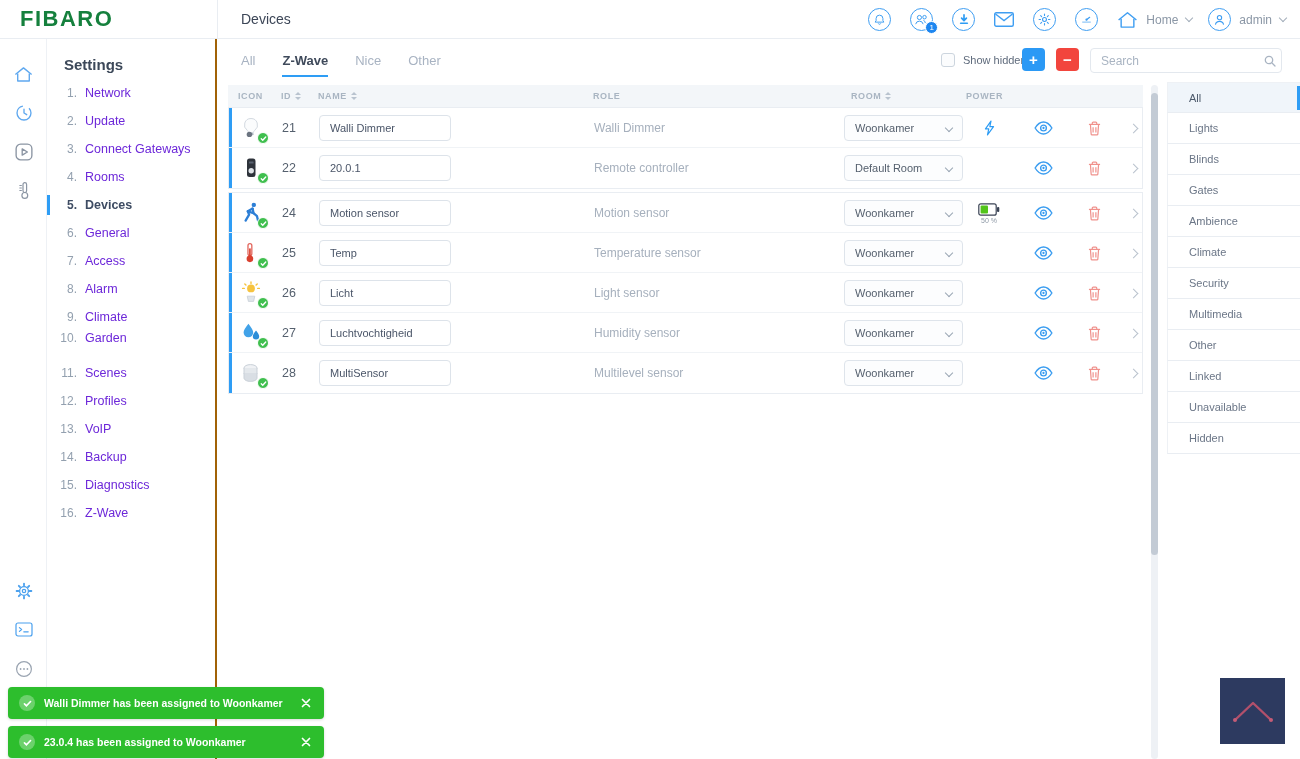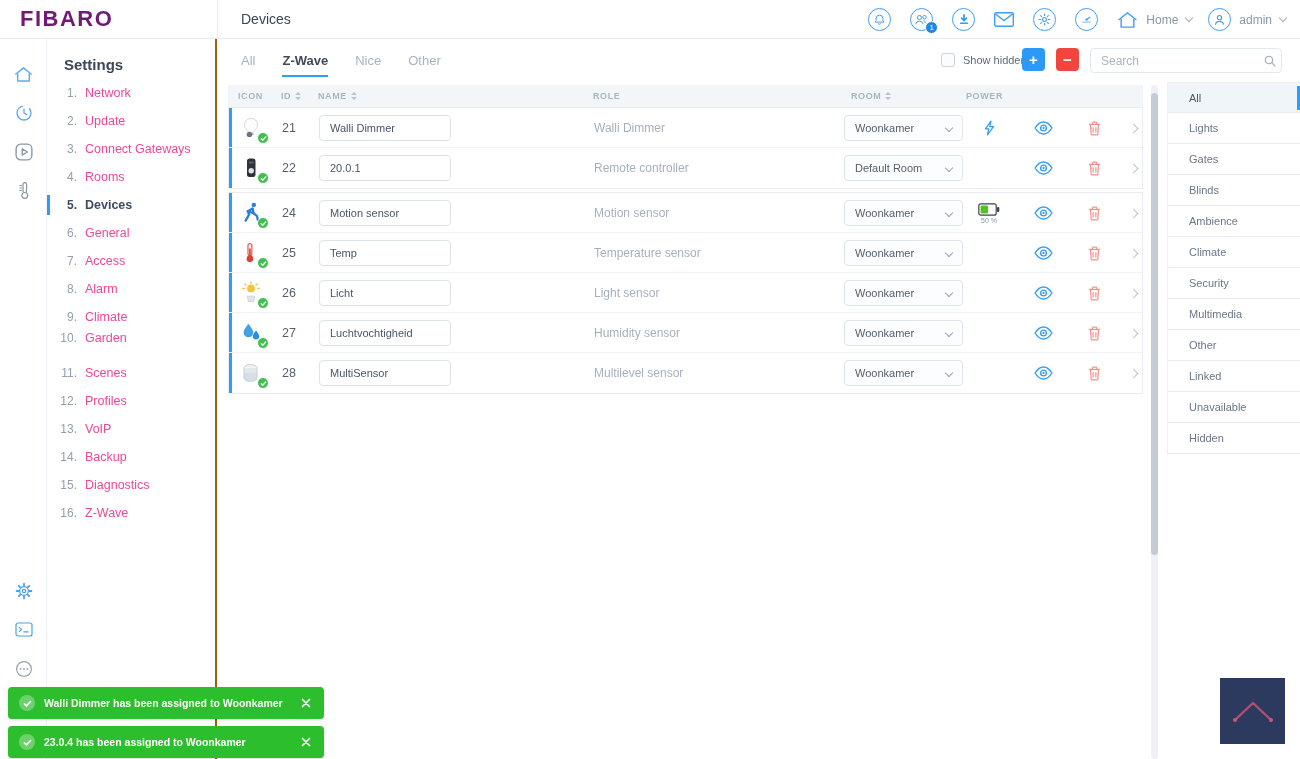--- a/index.html
+++ b/index.html
@@ -5,21 +5,21 @@
   * { margin:0; padding:0; box-sizing:border-box; }
   html,body { width:1300px; height:759px; overflow:hidden; background:#fff;
     font-family:"Liberation Sans", sans-serif; }
   .app { position:relative; width:1300px; height:759px; background:#fff; }
 
   
   .hdr { position:absolute; left:0; top:0; width:1300px; height:39px; background:#fff;
     border-bottom:1px solid #e9edf2; z-index:5; }
   .hdr .vline { position:absolute; left:217px; top:0; width:1px; height:39px; background:#e9edf2; }
   .logo { position:absolute; left:20px; top:6px; font-size:22px; font-weight:bold;
-    letter-spacing:1.5px; color:#701a75; }
+    letter-spacing:1.5px; color:#15803d; }
   .ptitle { position:absolute; left:241px; top:11px; font-size:14px; color:#3c4657; font-weight:500; }
   .hicons { position:absolute; right:12px; top:0; height:39px; display:flex; align-items:center; }
   .cicon { position:relative; width:23px; height:23px; border:1.4px solid #3f9ef2; border-radius:50%;
     display:flex; align-items:center; justify-content:center; margin-right:19px; }
   .plain { position:relative; display:flex; align-items:center; justify-content:center; margin-right:19px; }
   .badge1 { position:absolute; right:-6px; bottom:-4px; width:13px; height:13px; background:#1d86f0;
     border-radius:50%; color:#fff; font-size:8px; display:flex; align-items:center; justify-content:center;
     border:1.5px solid #fff; }
   .hgroup { display:flex; align-items:center; margin-right:16px; }
   .hgroup .lbl { font-size:12px; color:#8b97a6; margin-left:8px; }
@@ -28,21 +28,21 @@
 
   
   .rail { position:absolute; left:0; top:39px; width:47px; height:720px; border-right:1px solid #eef1f5; background:#fff; }
   .rail .ric { position:absolute; left:0; width:47px; display:flex; justify-content:center; }
 
   
   .menu { position:absolute; left:47px; top:39px; width:170px; height:720px; border-right:2px solid #a16207; background:#fff; }
   .menu h2 { position:absolute; left:17px; top:17px; font-size:15px; font-weight:600; color:#3c4859; }
   .mitem { position:absolute; left:0; width:170px; height:28px; display:flex; align-items:center; cursor:pointer; }
   .mitem .num { width:30px; text-align:right; font-size:12px; color:#93a0af; }
-  .mitem .mlabel { margin-left:8px; font-size:12.5px; color:#ec4899; }
+  .mitem .mlabel { margin-left:8px; font-size:12.5px; color:#6d28d9; }
   .mitem.act .num, .mitem.act .mlabel { color:#3e4c63; font-weight:600; }
   .mitem.act::before { content:""; position:absolute; left:0; top:4px; width:3px; height:20px; background:#2e9df5; }
 
   
   .tbar { position:absolute; left:218px; top:39px; width:1082px; height:43px; background:#fff; }
   .tabs { position:absolute; left:23px; top:0; height:43px; display:flex; align-items:center; }
   .tab { font-size:13px; color:#a8b3c2; margin-right:27px; position:relative; height:43px;
     display:flex; align-items:center; cursor:pointer; }
   .tab.act { color:#3f4a5b; font-weight:600; }
   .tab.act::after { content:""; position:absolute; left:0; right:0; bottom:5px; height:2px; background:#2e9df5; }
@@ -684,24 +684,24 @@
   </div>
 
   <div class="fpanel">
     <div class="fitem act">
         <span>All</span>
       </div>
     <div class="fitem">
         <span>Lights</span>
       </div>
     <div class="fitem">
+        <span>Blinds</span>
+      </div>
+    <div class="fitem">
         <span>Gates</span>
-      </div>
-    <div class="fitem">
-        <span>Blinds</span>
       </div>
     <div class="fitem">
         <span>Ambience</span>
       </div>
     <div class="fitem">
         <span>Climate</span>
       </div>
     <div class="fitem">
         <span>Security</span>
       </div>

